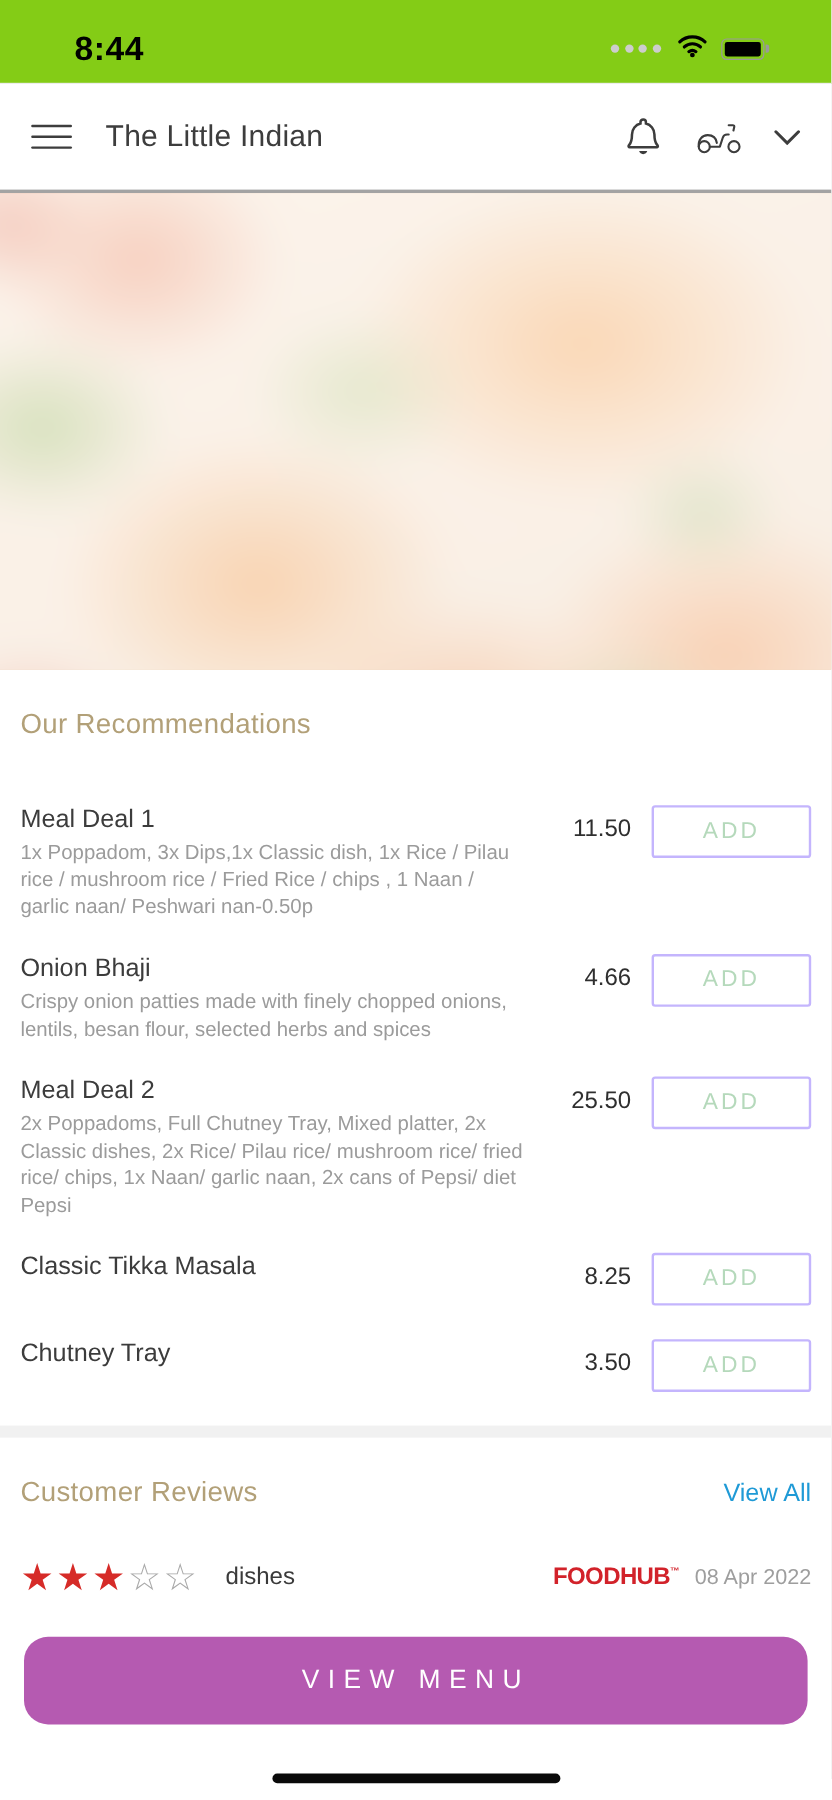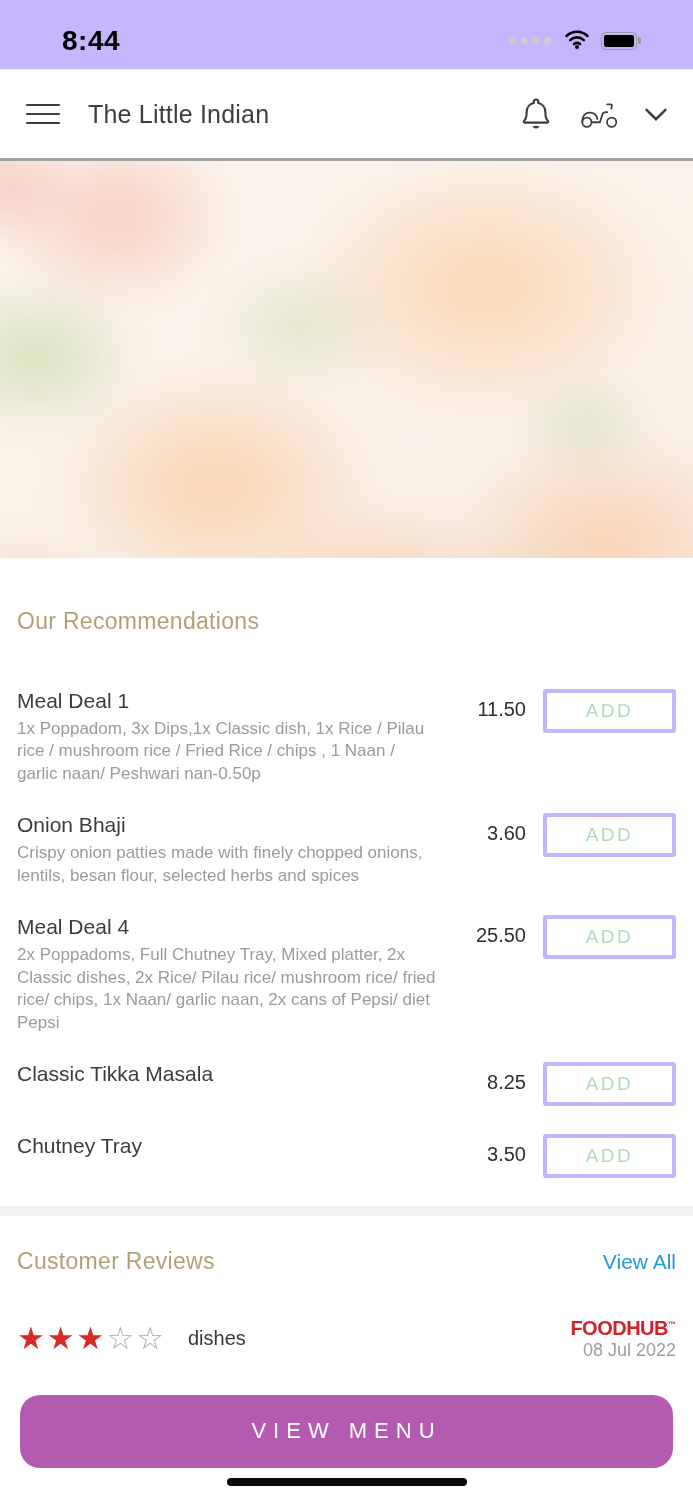--- a/index.html
+++ b/index.html
@@ -2,21 +2,21 @@
 <html><head>
 <meta charset="utf-8">
 <style>
   * { margin:0; padding:0; box-sizing:border-box; }
   html,body { background:#e9e9e9; }
   body { font-family:"Liberation Sans","DejaVu Sans",sans-serif; }
   .phone { position:relative; width:693px; height:1500px; background:#fff; margin:0 auto; overflow:hidden; }
 
   
   .status-bar { height:70px; display:flex; align-items:center; justify-content:space-between;
-                padding:12px 52px 0 62px; border-bottom:1px solid #ededed; background:#c4b5fd; }
+                padding:12px 52px 0 62px; border-bottom:1px solid #ededed; background:#84cc16; }
   .status-time { font-size:28px; font-weight:700; color:#000; letter-spacing:.5px; }
   .status-icons { display:flex; align-items:center; gap:11px; }
   .cell-dots { display:flex; gap:4.5px; align-items:center; margin-right:2px; }
   .cell-dots i { width:7px; height:7px; border-radius:50%; background:#cdcdcd; }
   .battery { display:flex; align-items:center; }
   .battery-body { position:relative; width:36px; height:18px; border:1.5px solid #9a9a9a; border-radius:4.5px; }
   .battery-body .fill { position:absolute; inset:2px; background:#000; border-radius:2px; }
   .battery-nub { width:3px; height:7px; background:#9a9a9a; border-radius:0 2px 2px 0; margin-left:1.5px; }
 
   
@@ -42,44 +42,44 @@
       radial-gradient(225px 165px at 645px 425px, rgba(241,142,72,.8), rgba(241,142,72,0) 70%),
       radial-gradient(205px 155px at 425px 485px, rgba(236,132,62,.75), rgba(236,132,62,0) 70%),
       radial-gradient(125px 95px at 65px 485px, rgba(221,92,62,.6), rgba(221,92,62,0) 70%),
       radial-gradient(105px 85px at 45px 65px, rgba(226,102,72,.65), rgba(226,102,72,0) 70%),
       linear-gradient(160deg,#f7e7d6,#f2dcc6);
   }
   .hero::after { content:""; position:absolute; inset:0; background:rgba(255,255,255,.52); }
 
   
   .section { padding:0 17px; }
-  .recommendations { padding-top:50px; }
+  .recommendations { padding-top:32px; }
   .section-title { font-size:23px; font-weight:400; color:#b2a078; letter-spacing:.3px; }
   .recommendations .section-title { margin-bottom:54px; }
   .item-row { display:flex; align-items:flex-start; margin-bottom:28px; }
   .item-info { flex:1; padding-right:10px; }
   .item-name { font-size:21px; color:#3c3c3c; }
   .item-desc { font-size:17px; color:#9b9b9b; line-height:1.32; margin-top:5px; max-width:452px; }
   .item-price { width:80px; text-align:right; font-size:20px; color:#2f2f2f; padding-top:9px; margin-right:17px; white-space:nowrap; }
-  .add-btn { width:133px; height:44px; flex:0 0 133px; background:#fff; border:4px solid #c4b5fd; border-radius:3px;
+  .add-btn { width:133px; height:44px; flex:0 0 133px; background:#fff; border:2px solid #c4b5fd; border-radius:3px;
              color:#b5d9bb; font-size:19px; letter-spacing:2.5px; font-family:inherit; cursor:pointer; }
 
   
   .divider { height:10px; background:#f1f1f1; margin-top:22px; }
 
   
   .reviews { padding-top:32px; }
   .reviews-head { display:flex; align-items:baseline; justify-content:space-between; }
   .view-all { font-size:21px; color:#1f9ad6; text-decoration:none; cursor:pointer; }
   .review-row { display:flex; align-items:center; margin-top:42px; }
   .stars { display:flex; letter-spacing:2px; font-size:31px; line-height:1; }
   .stars .filled { color:#d62b28; }
   .stars .empty { color:#a9a9a9; }
   .reviewer { margin-left:22px; font-size:20px; color:#3a3a3a; }
-  .review-right { margin-left:auto; display:flex; align-items:center;flex-direction:column; }
+  .review-right { margin-left:auto; display:flex; align-items:center; }
   .foodhub { font-size:20px; font-weight:800; color:#d2222a; letter-spacing:-.5px; position:relative; }
   .foodhub::after { content:"™"; font-size:8px; position:relative; top:-8px; color:#d2222a; }
   .review-date { margin-left:13px; font-size:18px; color:#9e9e9e; }
 
   
   .view-menu { display:block; margin:34px 20px 0; width:653px; height:73px; border:none; border-radius:20px;
                background:#b55ab1; color:#fff; font-size:22px; letter-spacing:7px; font-weight:500;
                font-family:inherit; cursor:pointer; }
   .home-indicator { position:absolute; left:50%; bottom:14px; transform:translateX(-50%);
                     width:240px; height:8px; border-radius:4px; background:#0a0a0a; cursor:grab; }
@@ -162,27 +162,27 @@
       </div>
       <div class="item-price">11.50</div>
       <button class="add-btn">ADD</button>
     </div>
 
     <div class="item-row">
       <div class="item-info">
         <div class="item-name">Onion Bhaji</div>
         <div class="item-desc">Crispy onion patties made with finely chopped onions, lentils, besan flour, selected herbs and spices</div>
       </div>
-      <div class="item-price">3.60</div>
-      <button class="add-btn">ADD</button>
-    </div>
-
-    <div class="item-row">
-      <div class="item-info">
-        <div class="item-name">Meal Deal 4</div>
+      <div class="item-price">4.66</div>
+      <button class="add-btn">ADD</button>
+    </div>
+
+    <div class="item-row">
+      <div class="item-info">
+        <div class="item-name">Meal Deal 2</div>
         <div class="item-desc">2x Poppadoms, Full Chutney Tray, Mixed platter, 2x Classic dishes, 2x Rice/ Pilau rice/ mushroom rice/ fried rice/ chips, 1x Naan/ garlic naan, 2x cans of Pepsi/ diet Pepsi</div>
       </div>
       <div class="item-price">25.50</div>
       <button class="add-btn">ADD</button>
     </div>
 
     <div class="item-row">
       <div class="item-info">
         <div class="item-name">Classic Tikka Masala</div>
 
@@ -212,21 +212,21 @@
       <div class="stars">
         <span class="filled">★</span>
           <span class="filled">★</span>
           <span class="filled">★</span>
           <span class="empty">☆</span>
           <span class="empty">☆</span>
       </div>
       <span class="reviewer">dishes</span>
       <span class="review-right">
         <span class="foodhub">FOODHUB</span>
-        <span class="review-date">08 Jul 2022</span>
+        <span class="review-date">08 Apr 2022</span>
       </span>
     </div>
   </div>
 
   <button class="view-menu">VIEW MENU</button>
 
   <div class="home-indicator"></div>
 </div>
 
 </body></html>

